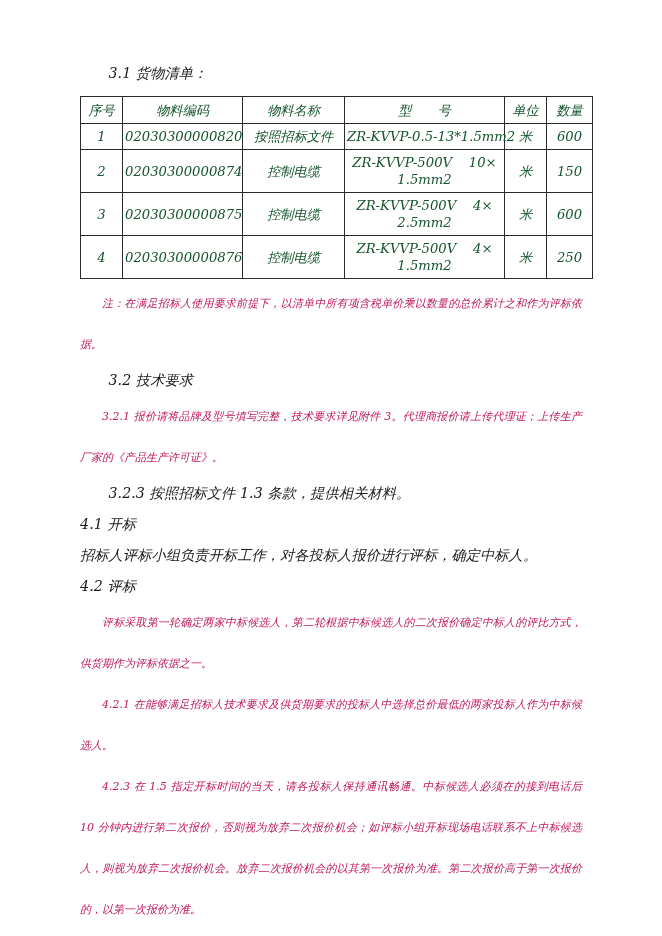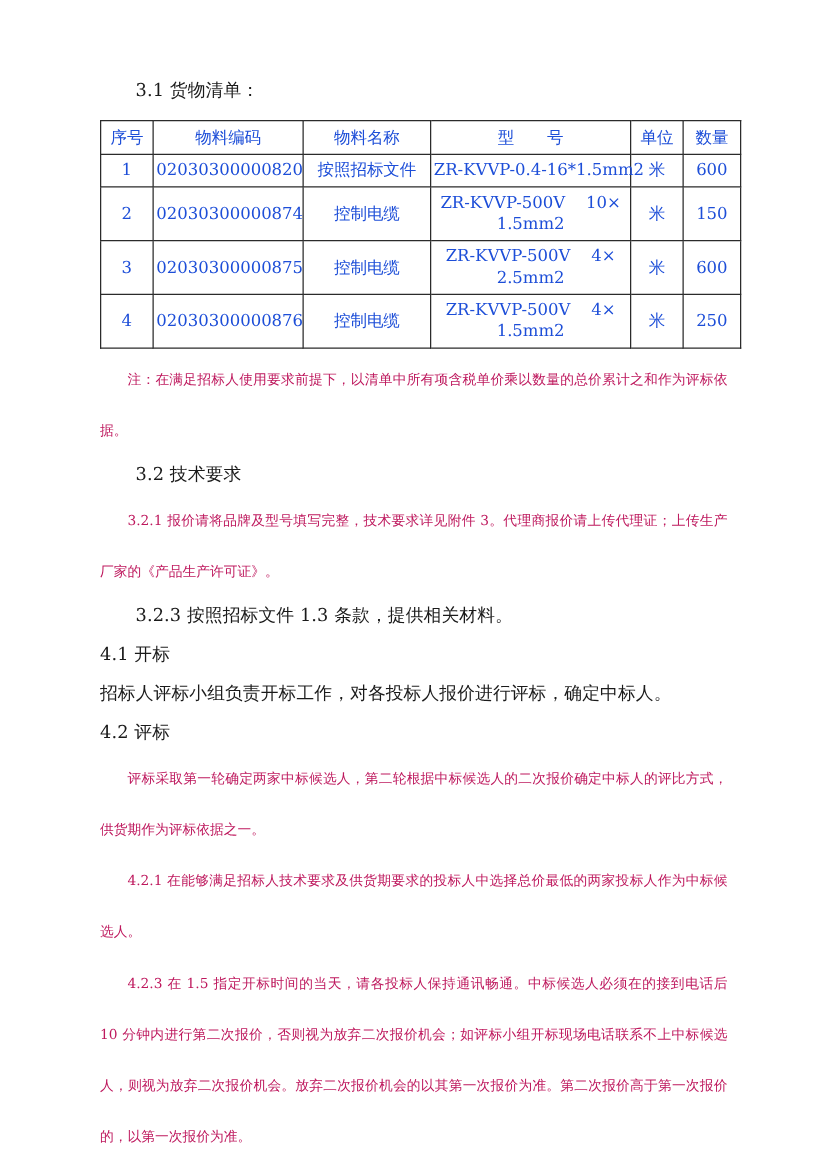--- a/index.html
+++ b/index.html
@@ -17,20 +17,21 @@
   }
 
   .page {
     position: relative;
     width: 662px;
     height: 936px;
     box-sizing: border-box;
     padding: 0;
     overflow: hidden;
     background: #fff;
+    font-style: italic;
   }
 
   .content {
     position: absolute;
     left: 80px;
     top: 58px;
     width: 502px;
   }
 
   
@@ -65,21 +66,21 @@
     width: 502px;
     margin: 7px 0 4px 0;
     table-layout: fixed;
   }
   .goods-table td, .goods-table th {
     border: 1px solid #2b2b2b;
     text-align: center;
     vertical-align: middle;
     font-size: 13.2px;
     line-height: 17px;
-    color: #1d4ed8;
+    color: #14532d;
     font-weight: normal;
     padding: 4px 2px;
     font-family: "DejaVu Serif", "Liberation Serif", serif;
   }
   .goods-table thead td {
     height: 22px;
     padding: 2px 2px;
   }
   .col-no     { width: 42px; }
   .col-code   { width: 120px; }
@@ -125,21 +126,21 @@
           <td>单位</td>
           <td>数量</td>
         </tr>
       </thead>
       <tbody>
         <tr>
           <td class="cell-num">1</td>
           <td class="cell-num">02030300000820</td>
           <td>按照招标文件</td>
           <td class="model-cell">
-            <span class="model-line1">ZR-KVVP-0.4-16*1.5mm2</span>
+            <span class="model-line1">ZR-KVVP-0.5-13*1.5mm2</span>
           </td>
           <td>米</td>
           <td class="cell-num">600</td>
         </tr>
         <tr>
           <td class="cell-num">2</td>
           <td class="cell-num">02030300000874</td>
           <td>控制电缆</td>
           <td class="model-cell">
             <span class="model-line1">ZR-KVVP-500V    10×</span>

